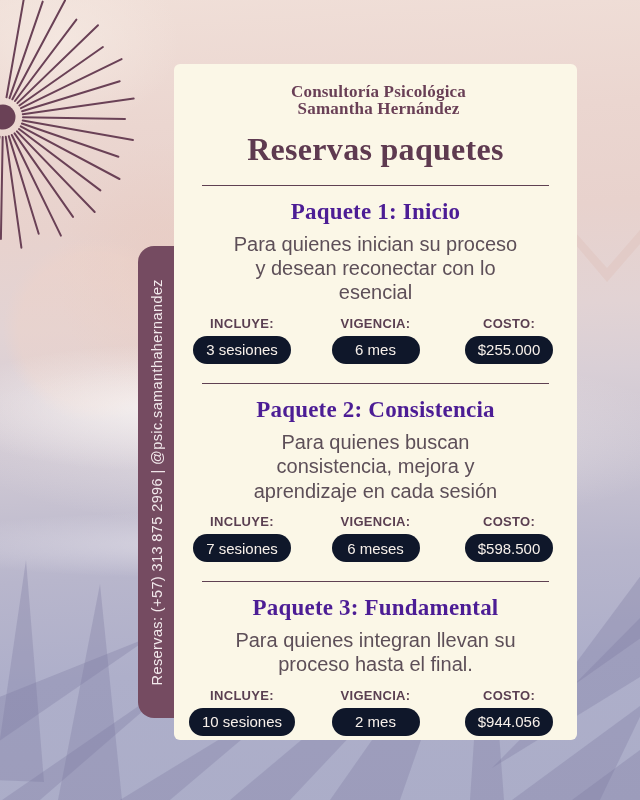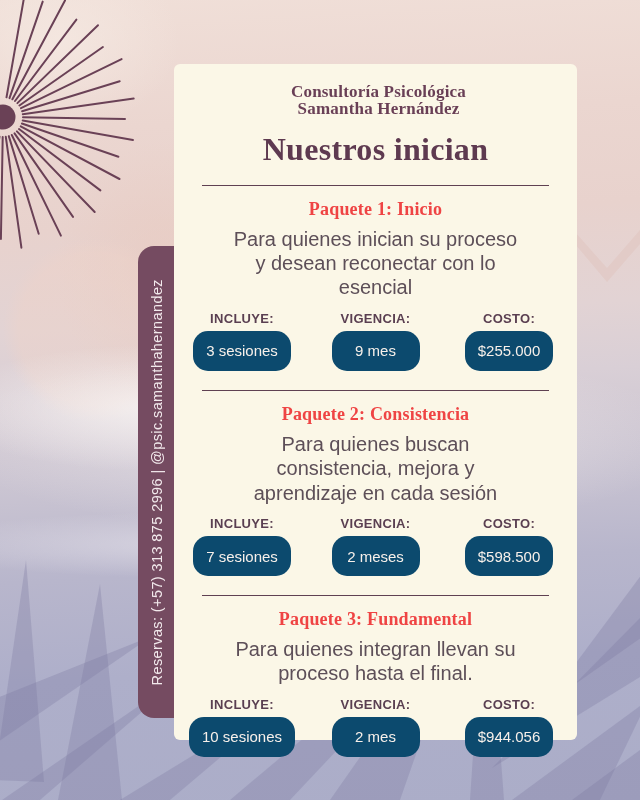--- a/index.html
+++ b/index.html
@@ -75,22 +75,22 @@
   .divider {
     height: 0;
     border-top: 1.5px solid #5f4152;
     margin: 17px 28px 0 28px;
   }
 
   .package { padding-top: 13px; }
   .pkg-title {
     font-family: "Liberation Serif", serif;
     font-weight: 700;
-    font-size: 18px;
-    color: #ef4444;
+    font-size: 23px;
+    color: #4c1d95;
     letter-spacing: 0.2px;
   }
   .pkg-desc {
     font-size: 20px;
     line-height: 1.22;
     color: #5d4f58;
     max-width: 296px;
     margin: 7px auto 0 auto;
   }
   .fields-row {
@@ -107,23 +107,23 @@
   }
   .field-label {
     font-size: 13px;
     font-weight: 700;
     color: #5a3f51;
     letter-spacing: 0.3px;
   }
   .field-pill {
     margin-top: 5px;
     min-width: 88px;
-    height: 40px;
+    height: 28px;
     padding: 0 13px;
-    background: #0c4a6e;
+    background: #0f172a;
     border-radius: 15px;
     color: #f7f0ea;
     font-size: 15px;
     display: flex;
     align-items: center;
     justify-content: center;
     white-space: nowrap;
   }
   .pkg-divider { margin-top: 19px; }
 </style>
@@ -189,54 +189,54 @@
 
 <div class="tab">
   <span class="tab-text">Reservas: (+57) 313 875 2996 | @psic.samanthahernandez</span>
 </div>
 
 <div class="card">
   <div class="brand">
     <div>Consultoría Psicológica</div>
     <div>Samantha Hernández</div>
   </div>
-  <div class="page-title">Nuestros inician</div>
+  <div class="page-title">Reservas paquetes</div>
   <div class="divider"></div>
 
   <div class="package">
     <div class="pkg-title">Paquete 1: Inicio</div>
     <div class="pkg-desc">Para quienes inician su proceso y desean reconectar con lo esencial</div>
     <div class="fields-row">
       <div class="field-col">
         <div class="field-label">INCLUYE:</div>
         <div class="field-pill">3 sesiones</div>
       </div>
       <div class="field-col">
         <div class="field-label">VIGENCIA:</div>
-        <div class="field-pill">9 mes</div>
+        <div class="field-pill">6 mes</div>
       </div>
       <div class="field-col">
         <div class="field-label">COSTO:</div>
         <div class="field-pill">$255.000</div>
       </div>
     </div>
     <div class="divider pkg-divider"></div>
   </div>
 
   <div class="package">
     <div class="pkg-title">Paquete 2: Consistencia</div>
     <div class="pkg-desc">Para quienes buscan consistencia, mejora y aprendizaje en cada sesión</div>
     <div class="fields-row">
       <div class="field-col">
         <div class="field-label">INCLUYE:</div>
         <div class="field-pill">7 sesiones</div>
       </div>
       <div class="field-col">
         <div class="field-label">VIGENCIA:</div>
-        <div class="field-pill">2 meses</div>
+        <div class="field-pill">6 meses</div>
       </div>
       <div class="field-col">
         <div class="field-label">COSTO:</div>
         <div class="field-pill">$598.500</div>
       </div>
     </div>
     <div class="divider pkg-divider"></div>
   </div>
 
   <div class="package">

